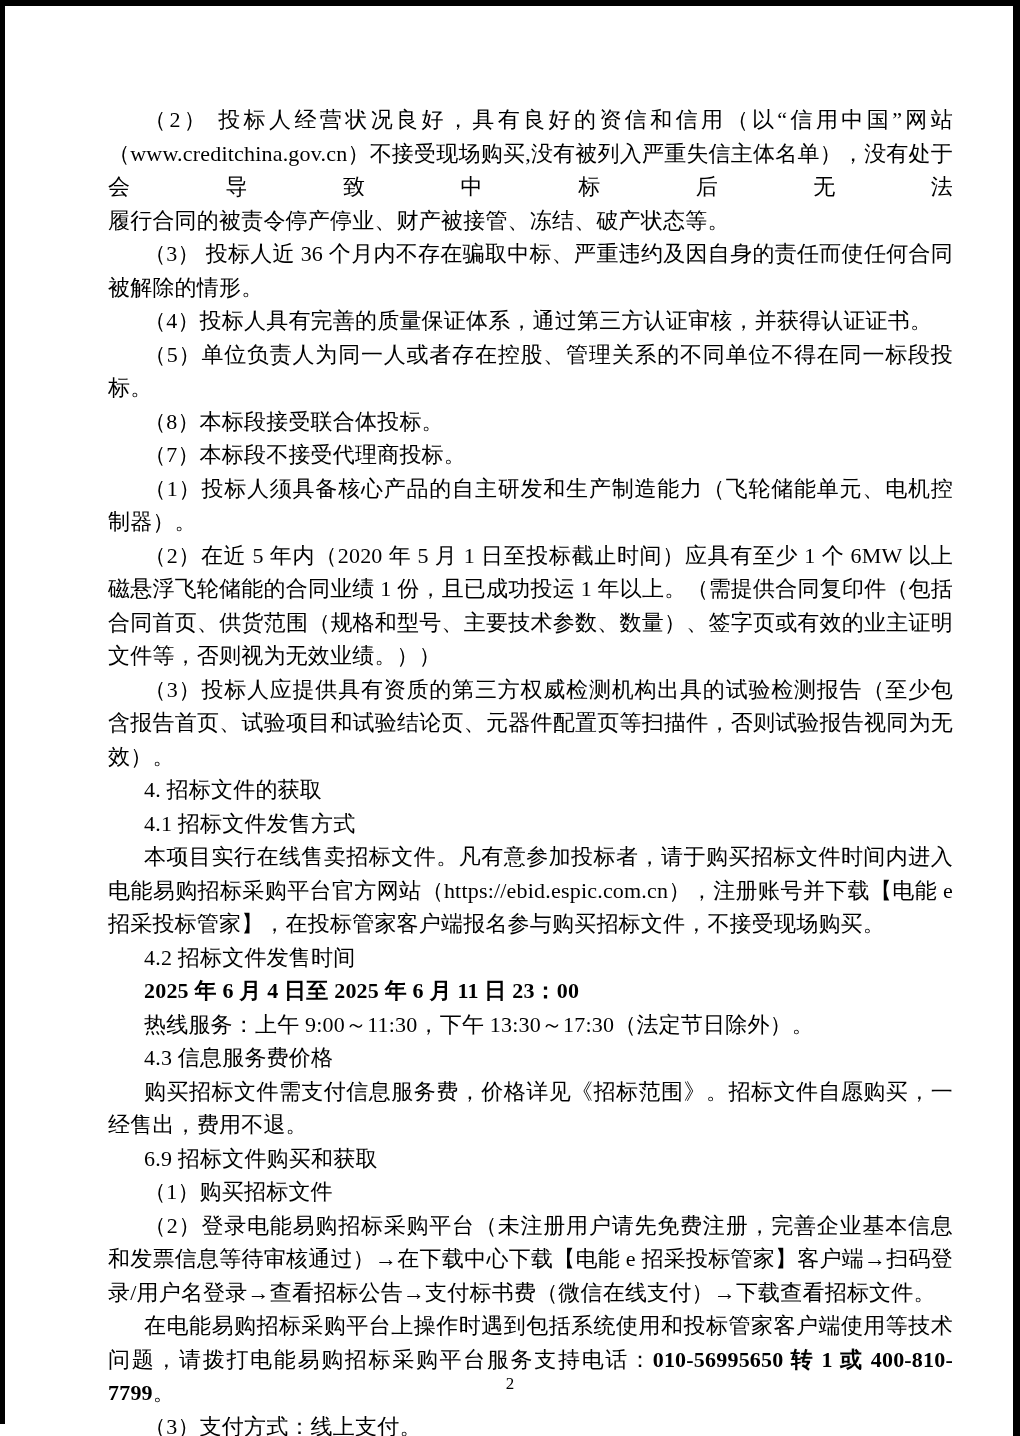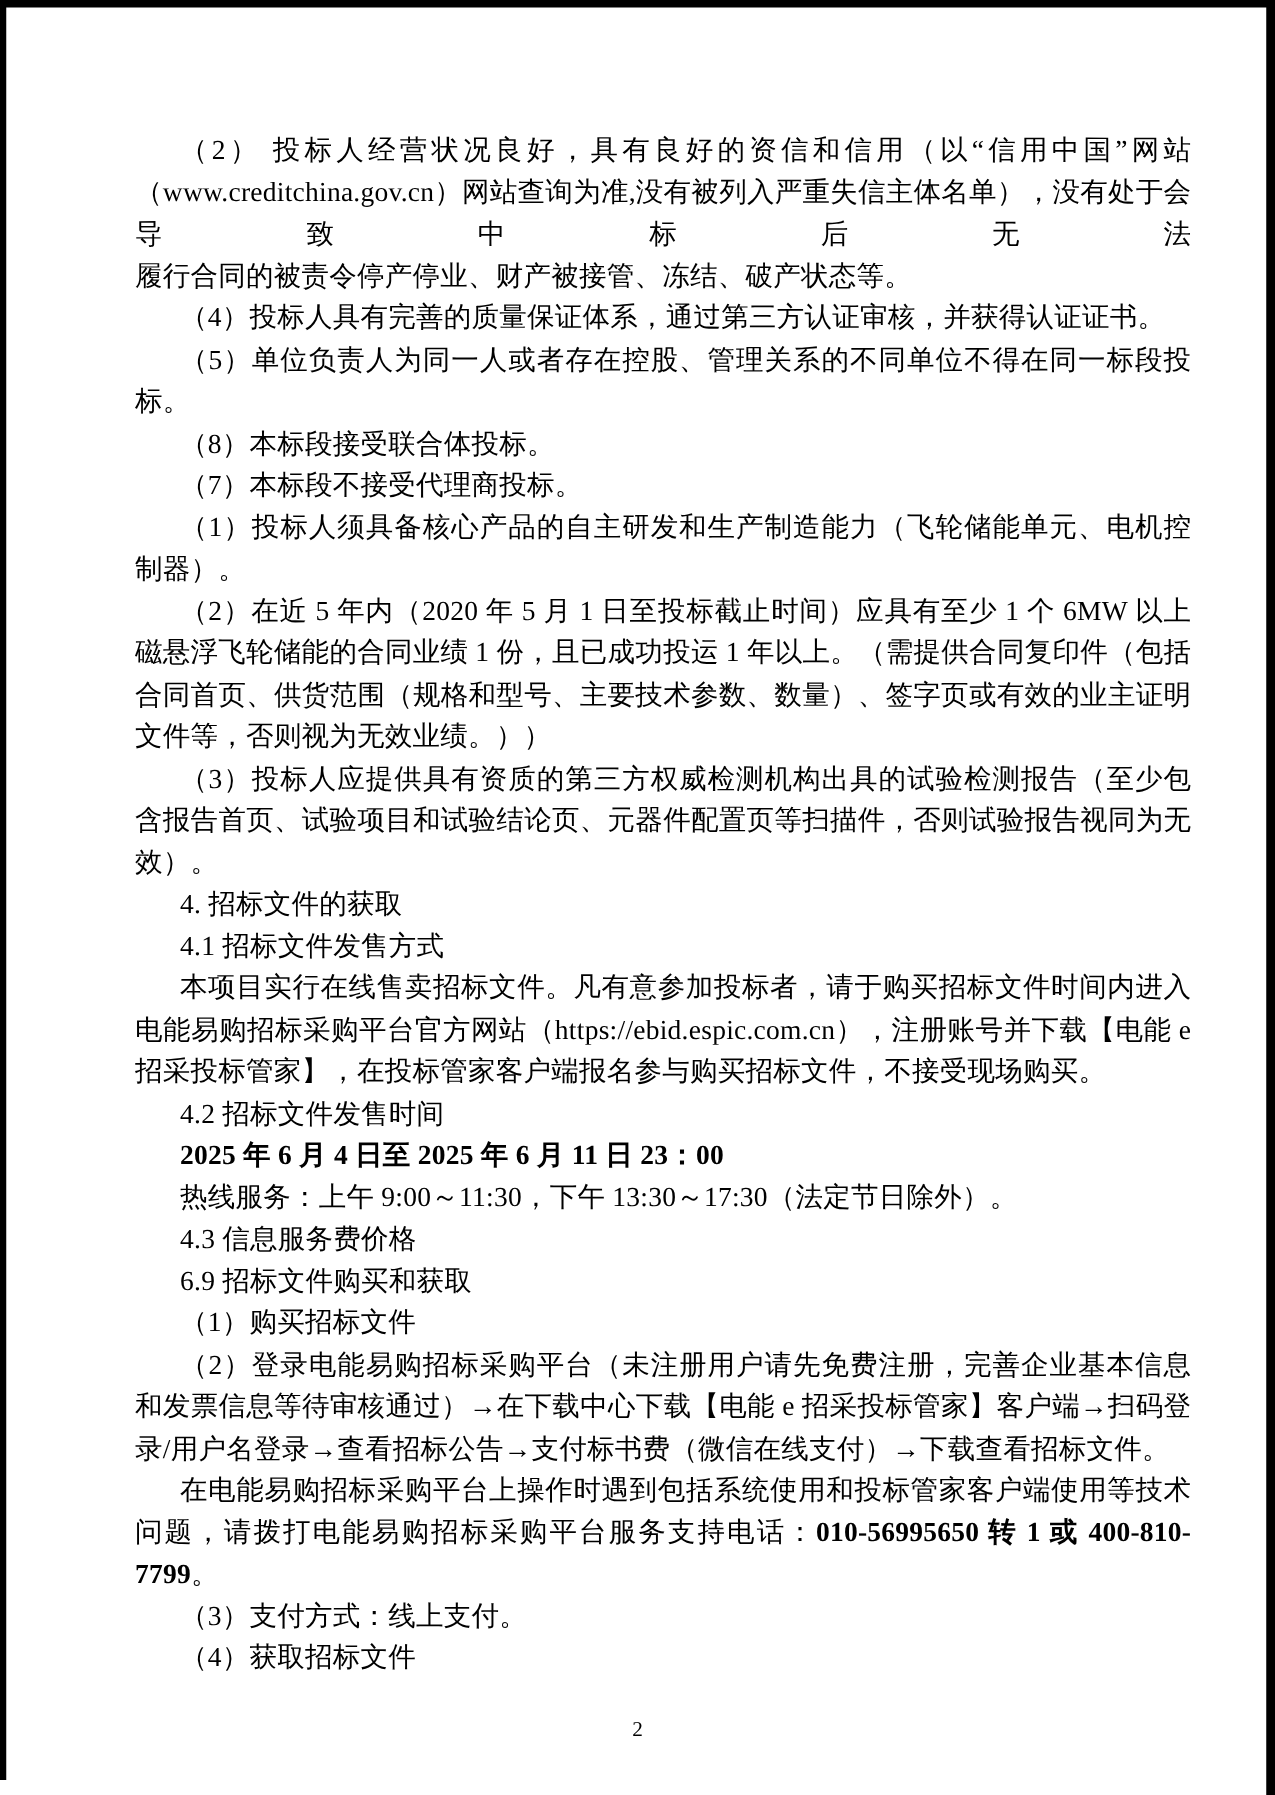--- a/index.html
+++ b/index.html
@@ -46,37 +46,39 @@
 <body>
 
 <div class="page">
   <div class="border-top"></div>
   <div class="border-left"></div>
   <div class="border-right"></div>
 
   <div class="content">
       <p class="para">
         <span class="line stretch first"><span>（2）  投标人经营状况良好，具有良好的资信和信用（以“信用中国”网站</span></span>
-        <span class="line stretch"><span>（www.creditchina.gov.cn）网站查询为准,没有被列入严重失信主体名单），没有处于会导致中标后无法</span></span>
+        <span class="line stretch"><span>（www.creditchina.gov.cn）不接受现场购买,没有被列入严重失信主体名单），没有处于会导致中标后无法</span></span>
         <span class="line"><span>履行合同的被责令停产停业、财产被接管、冻结、破产状态等。</span></span>
       </p>
+      <p class="para"><span>（3） 投标人近 36 个月内不存在骗取中标、严重违约及因自身的责任而使任何合同被解除的情形。</span></p>
       <p class="para"><span>（4）投标人具有完善的质量保证体系，通过第三方认证审核，并获得认证证书。</span></p>
       <p class="para"><span>（5）单位负责人为同一人或者存在控股、管理关系的不同单位不得在同一标段投标。</span></p>
       <p class="para"><span>（8）本标段接受联合体投标。</span></p>
       <p class="para"><span>（7）本标段不接受代理商投标。</span></p>
       <p class="para"><span>（1）投标人须具备核心产品的自主研发和生产制造能力（飞轮储能单元、电机控制器）。</span></p>
       <p class="para"><span>（2）在近 5 年内（2020 年 5 月 1 日至投标截止时间）应具有至少 1 个 6MW 以上磁悬浮飞轮储能的合同业绩 1 份，且已成功投运 1 年以上。（需提供合同复印件（包括合同首页、供货范围（规格和型号、主要技术参数、数量）、签字页或有效的业主证明文件等，否则视为无效业绩。））</span></p>
       <p class="para"><span>（3）投标人应提供具有资质的第三方权威检测机构出具的试验检测报告（至少包含报告首页、试验项目和试验结论页、元器件配置页等扫描件，否则试验报告视同为无效）。</span></p>
       <p class="para"><span>4. 招标文件的获取</span></p>
       <p class="para"><span>4.1 招标文件发售方式</span></p>
       <p class="para"><span>本项目实行在线售卖招标文件。凡有意参加投标者，请于购买招标文件时间内进入电能易购招标采购平台官方网站</span><span class="nowrap">（https://ebid.espic.com.cn）</span><span>，注册账号并下载【电能 e 招采投标管家】，在投标管家客户端报名参与购买招标文件，不接受现场购买。</span></p>
       <p class="para"><span>4.2 招标文件发售时间</span></p>
       <p class="para"><span class="bold">2025 年 6 月 4 日至 2025 年 6 月 11 日 23：00</span></p>
       <p class="para"><span>热线服务：上午 9:00～11:30，下午 13:30～17:30（法定节日除外）。</span></p>
       <p class="para"><span>4.3 信息服务费价格</span></p>
+      <p class="para"><span>购买招标文件需支付信息服务费，价格详见《招标范围》。招标文件自愿购买，一经售出，费用不退。</span></p>
       <p class="para"><span>6.9 招标文件购买和获取</span></p>
       <p class="para"><span>（1）购买招标文件</span></p>
       <p class="para"><span>（2）登录电能易购招标采购平台（未注册用户请先免费注册，完善企业基本信息和发票信息等待审核通过）→在下载中心下载【电能 e 招采投标管家】客户端→扫码登录/用户名登录→查看招标公告→支付标书费（微信在线支付）→下载查看招标文件。</span></p>
       <p class="para"><span>在电能易购招标采购平台上操作时遇到包括系统使用和投标管家客户端使用等技术问题，请拨打电能易购招标采购平台服务支持电话：</span><span class="bold">010-56995650 转 1 或 400-810-7799</span><span>。</span></p>
       <p class="para"><span>（3）支付方式：线上支付。</span></p>
       <p class="para"><span>（4）获取招标文件</span></p>
     </div>
 
   <div class="page-number">2</div>
 </div>

